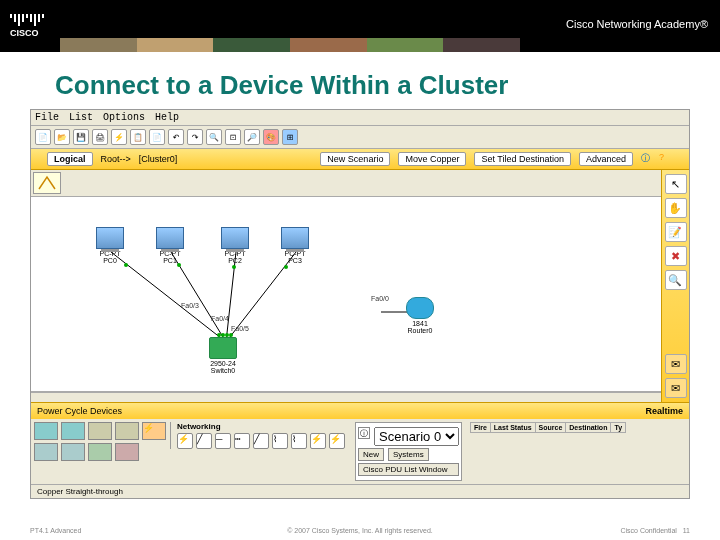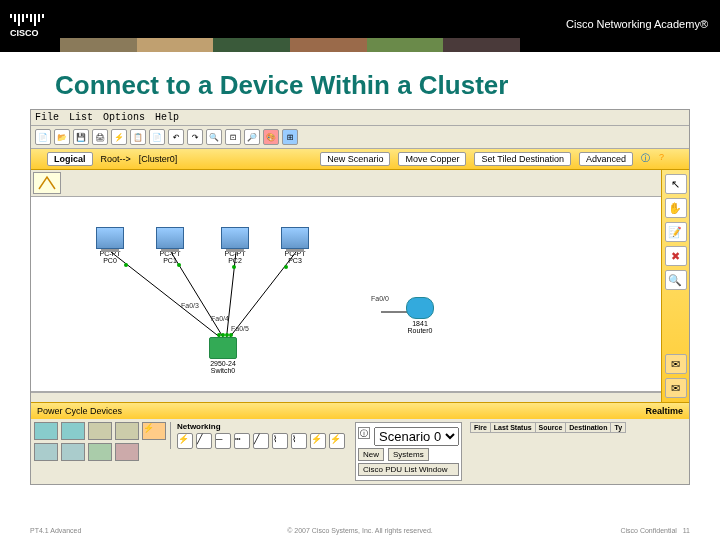--- a/index.html
+++ b/index.html
@@ -275,19 +275,22 @@
           <th>Last Status</th>
           <th>Source</th>
           <th>Destination</th>
           <th>Ty</th>
         </tr>
       </tbody>
         </table>
     </div>
   </div>
 
+  <div class="status-line">
+    <span>Copper Straight-through</span>
+  </div>
 </div>
 
 <div class="slide-footer">
   <span>PT4.1 Advanced</span>
   <span class="c">© 2007 Cisco Systems, Inc. All rights reserved.</span>
   <span class="r"><span>Cisco Confidential</span>&nbsp;&nbsp;&nbsp;<span>11</span></span>
 </div>
 
 </body></html>

